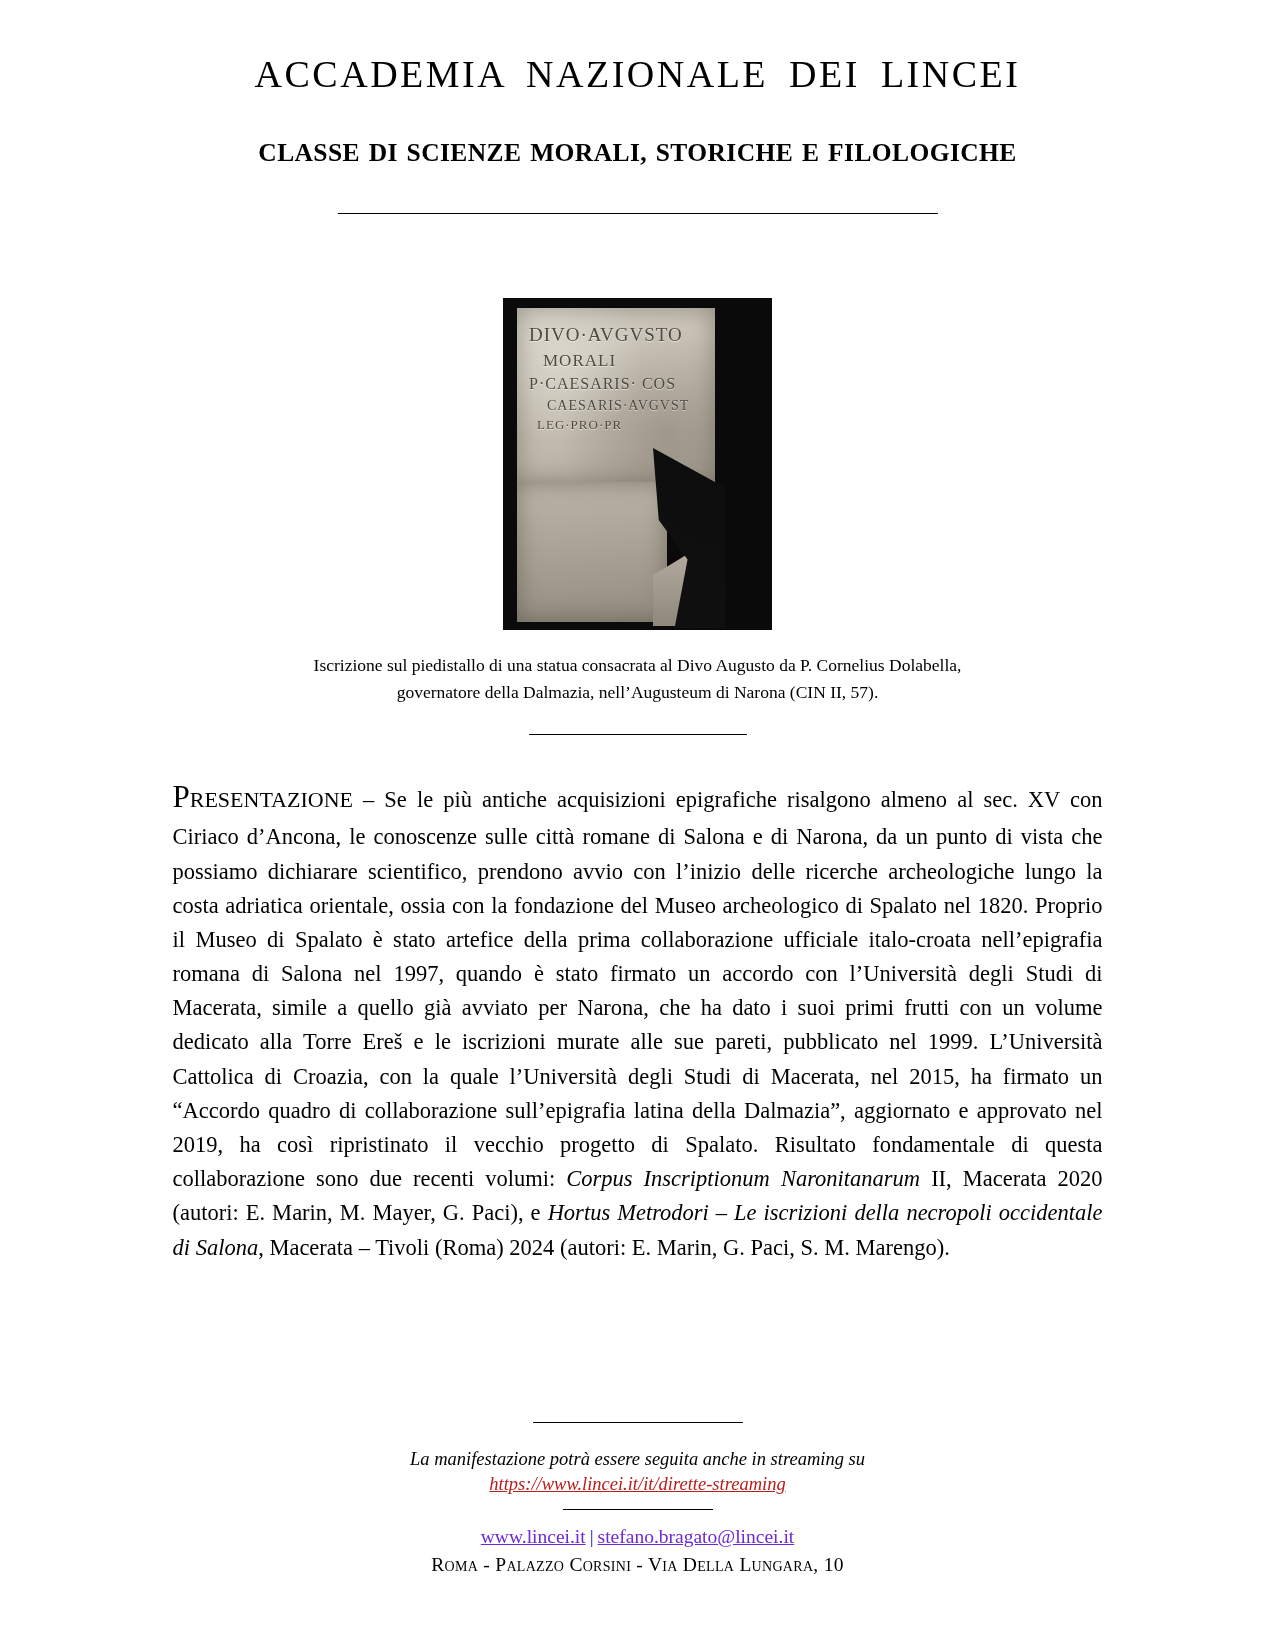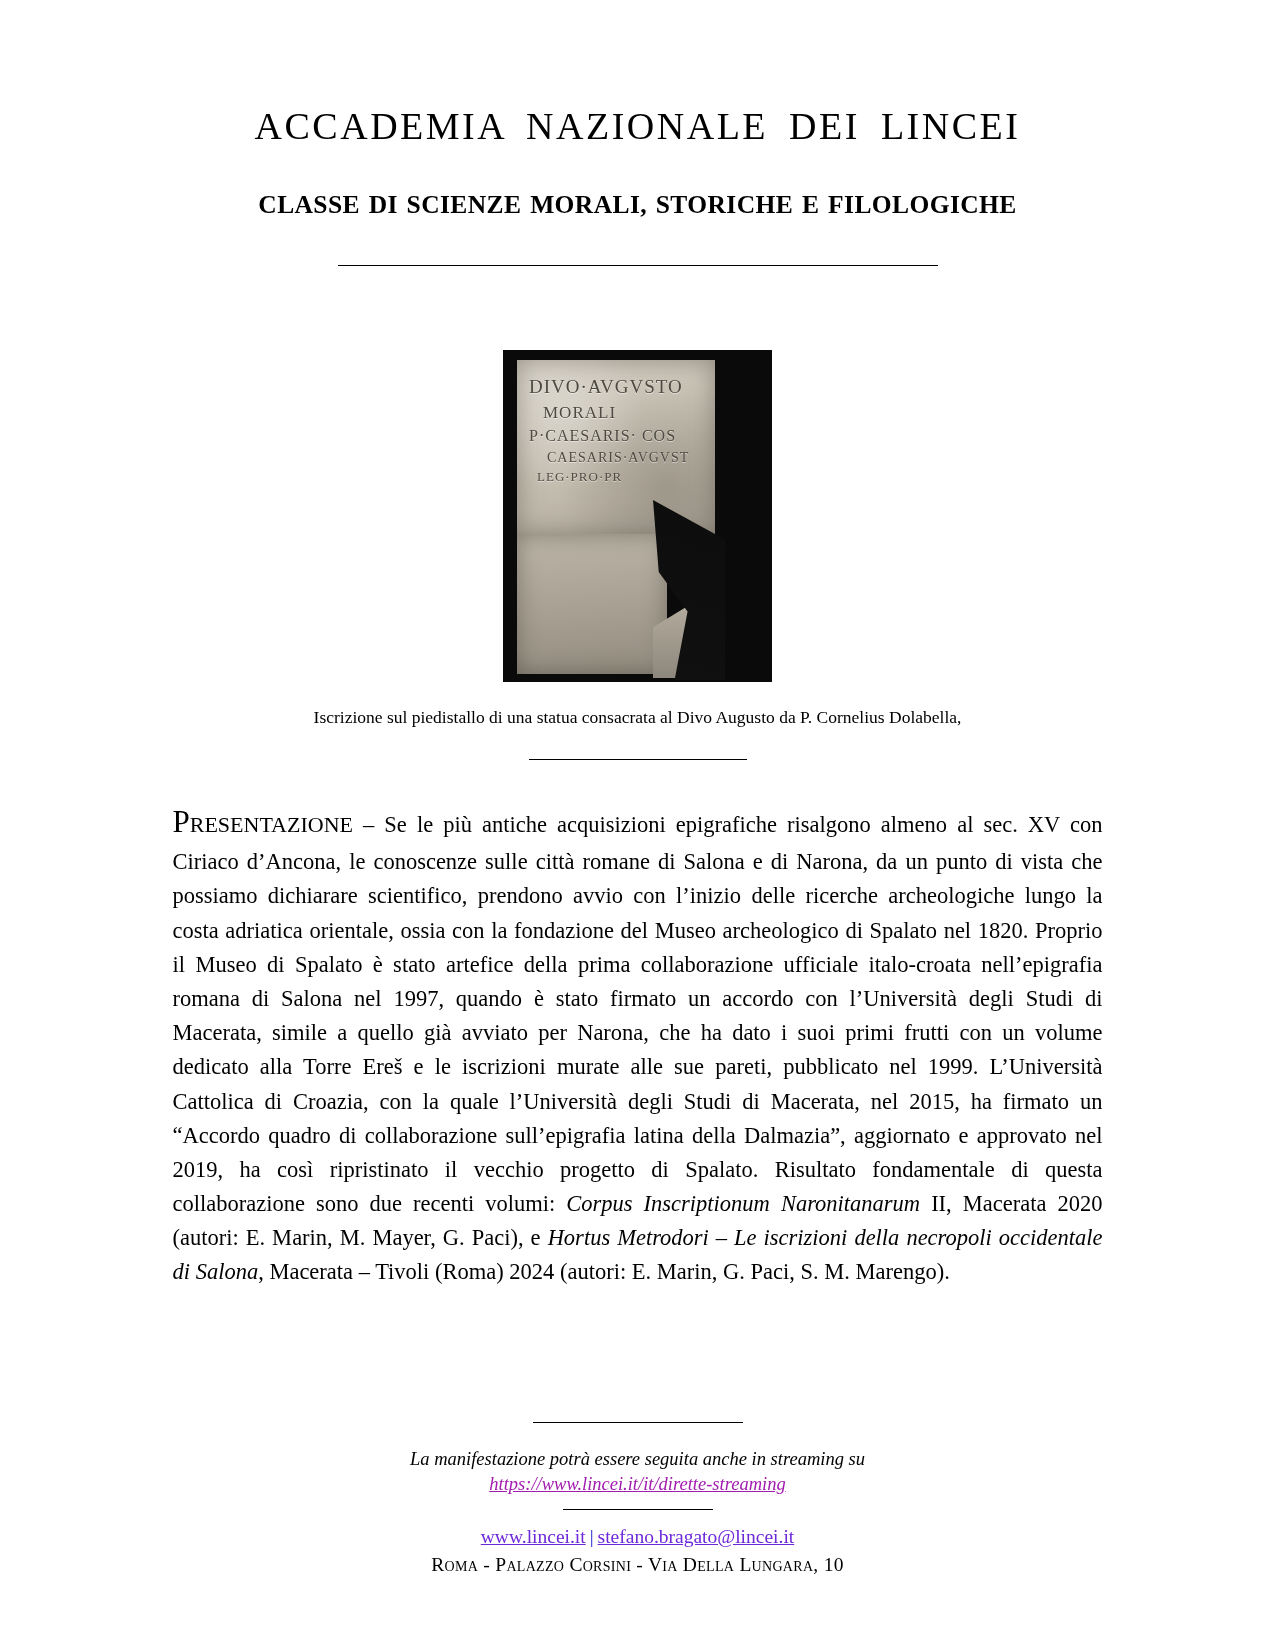--- a/index.html
+++ b/index.html
@@ -25,21 +25,21 @@
 
   
   .header {
     text-align: center;
   }
   .academy-title {
     font-size: 38px;
     letter-spacing: 2.5px;
     font-weight: normal;
     margin: 0;
-    padding-top: 104px;
+    padding-top: 52px;
     word-spacing: 9px;
     font-family: "Liberation Serif", serif;
   }
   .class-title {
     font-size: 25.5px;
     letter-spacing: 0.4px;
     margin: 0;
     padding-top: 42px;
     word-spacing: 2px;
     font-family: "Liberation Serif", serif;
@@ -178,21 +178,21 @@
   }
   .streaming-line {
     font-size: 18.5px;
     font-style: italic;
     font-family: "Liberation Serif", serif;
     margin-bottom: 4px;
   }
   .streaming-link {
     font-size: 18.5px;
     font-style: italic;
-    color: #a21caf;
+    color: #b91c1c;
     text-decoration: underline;
     font-family: "Liberation Serif", serif;
   }
   .rule-foot-2 {
     width: 150px;
     height: 1px;
     background: #000;
     margin: 14px auto 16px auto;
   }
   .contact-line {
@@ -232,20 +232,21 @@
       <div class="inscription">
         <div class="ins-1">DIVO·AVGVSTO</div>
         <div class="ins-2">MORALI</div>
         <div class="ins-3">P·CAESARIS· COS</div>
         <div class="ins-4">CAESARIS·AVGVST</div>
         <div class="ins-5">LEG·PRO·PR</div>
       </div>
     </div>
     <div class="caption">
       <div>Iscrizione sul piedistallo di una statua consacrata al Divo Augusto da P. Cornelius Dolabella,</div>
+      <div>governatore della Dalmazia, nell’Augusteum di Narona (CIN II, 57).</div>
     </div>
     <div class="rule-mid"></div>
   </div>
 
   <div class="body-text">
     <span class="smallcaps">Presentazione</span><span> – </span><span>Se le più antiche acquisizioni epigrafiche risalgono almeno al sec. XV con Ciriaco d’Ancona, le conoscenze sulle città romane di Salona e di Narona, da un punto di vista che possiamo dichiarare scientifico, prendono avvio con l’inizio delle ricerche archeologiche lungo la costa adriatica orientale, ossia con la fondazione del Museo archeologico di Spalato nel 1820. Proprio il Museo di Spalato è stato artefice della prima collaborazione ufficiale italo-croata nell’epigrafia romana di Salona nel 1997, quando è stato firmato un accordo con l’Università degli Studi di Macerata, simile a quello già avviato per Narona, che ha dato i suoi primi frutti con un volume dedicato alla Torre Ereš e le iscrizioni murate alle sue pareti, pubblicato nel 1999. L’Università Cattolica di Croazia, con la quale l’Università degli Studi di Macerata, nel 2015, ha firmato un “Accordo quadro di collaborazione sull’epigrafia latina della Dalmazia”, aggiornato e approvato nel 2019, ha così ripristinato il vecchio progetto di Spalato. Risultato fondamentale di questa collaborazione sono due recenti volumi: </span><span class="it">Corpus Inscriptionum Naronitanarum</span><span> II, Macerata 2020 (autori: E. Marin, M. Mayer, G. Paci), e </span><span class="it">Hortus Metrodori – Le iscrizioni della necropoli occidentale di Salona</span><span>, Macerata – Tivoli (Roma) 2024 (autori: E. Marin, G. Paci, S. M. Marengo).</span>
   </div>
 
   <div class="footer">
     <div class="rule-foot-1"></div>

